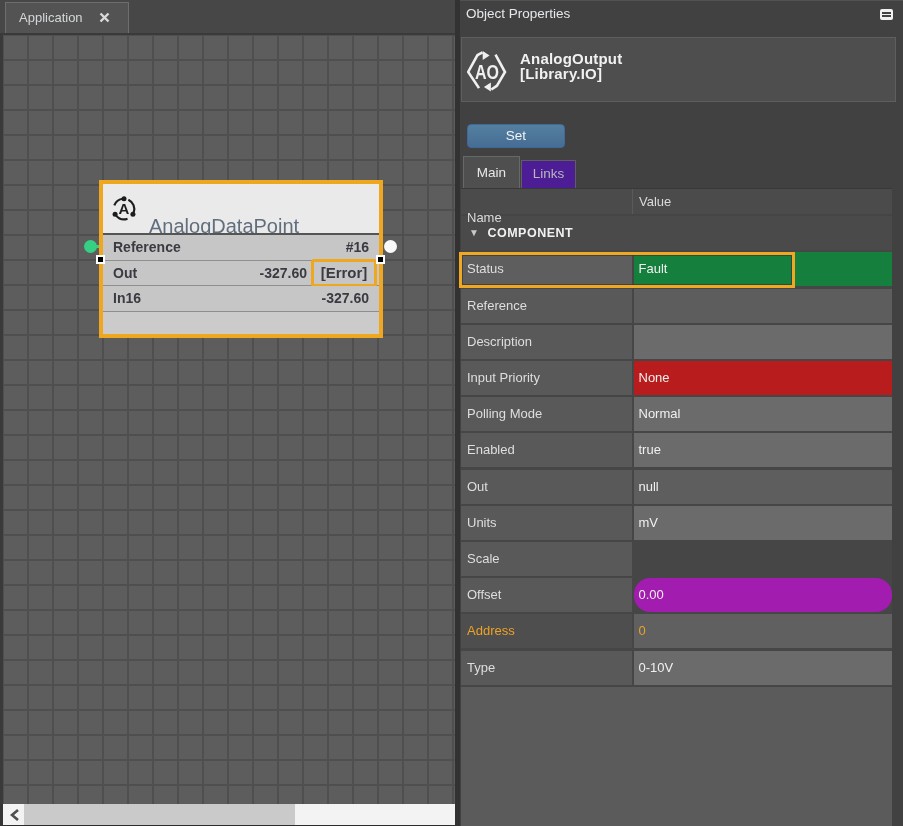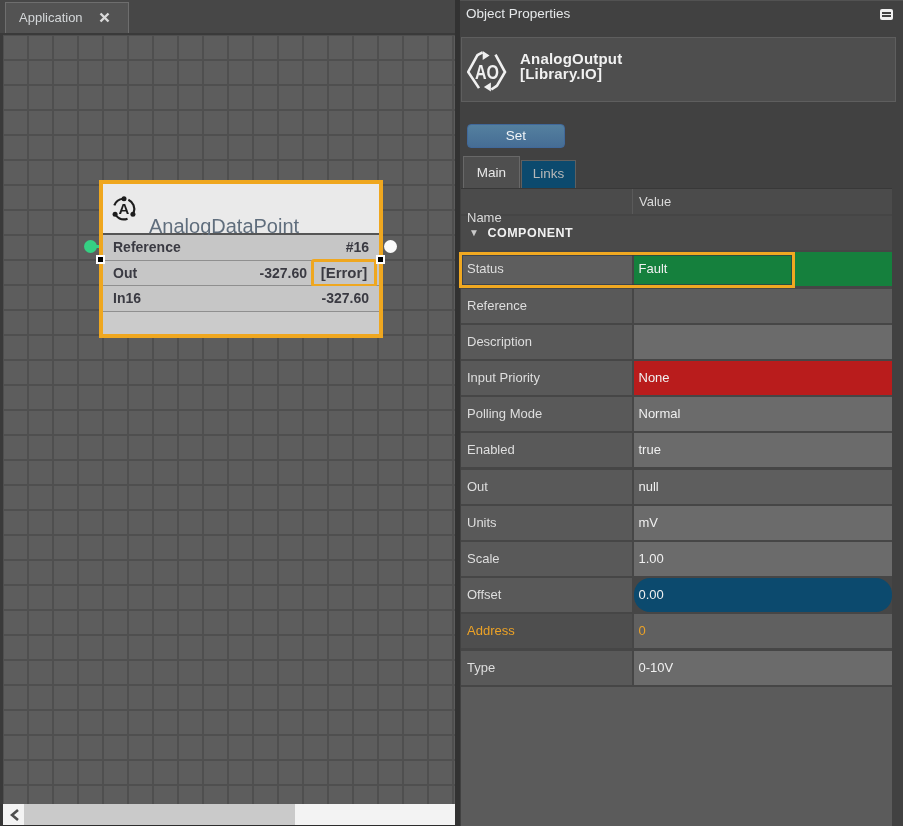--- a/index.html
+++ b/index.html
@@ -74,21 +74,21 @@
   #hdrname { position:absolute; left:58px; top:13px; font-size:15px; font-weight:bold; color:#f1f1f1; line-height:15.3px; letter-spacing:0.2px; }
 
   #setbtn { position:absolute; left:7px; top:124px; width:98px; height:24px;
     background:linear-gradient(#54809f, #466d94); border:1px solid #40689a; border-radius:4px;
     color:#f0f4f7; font-size:13.5px; text-align:center; line-height:22px; }
 
   .ptab { position:absolute; font-size:13.5px; }
   #tab-main { left:3px; top:155.5px; width:57px; height:32.5px; background:#4f4f4f;
     border:1.5px solid #686868; border-bottom:none; color:#e8e8e8;
     text-align:center; line-height:31px; }
-  #tab-links { left:61px; top:159.5px; width:55px; height:28.5px; background:#0c4a6e;
+  #tab-links { left:61px; top:159.5px; width:55px; height:28.5px; background:#4c1d95;
     border:1.5px solid #5f5f5f; border-bottom:none; color:#b8b8b8;
     text-align:center; line-height:26px; }
 
   
   #ptable { position:absolute; left:1px; top:188px; width:431px; background:#464646; }
   #thead { height:28px; background:#4b4b4b; position:relative;
     border-top:1.5px solid #383838; border-bottom:2px solid #454545;
     color:#dadada; font-size:13px; line-height:25px; }
   #thead .n { position:absolute; left:6px;margin-top:16px; }
   #thead .v { position:absolute; left:178px; }
@@ -222,25 +222,24 @@
     <div class="prow">
         <div class="nc">Out</div>
         <div class="vc" style="background:#5e5e5e;">null</div>
       </div>
     <div class="prow">
         <div class="nc">Units</div>
         <div class="vc" style="background:#6b6b6b;">mV</div>
       </div>
     <div class="prow">
         <div class="nc">Scale</div>
-        <div class="vc" style="background:#6b6b6b;">1.00</div>
       </div>
     <div class="prow">
         <div class="nc">Offset</div>
-        <div class="vc" style="background:#0c4a6e;border-radius:16px;">0.00</div>
+        <div class="vc" style="background:#a21caf;border-radius:16px;">0.00</div>
       </div>
     <div class="prow">
         <div class="nc" style="background:#4e4e4e;color:#eca226;">Address</div>
         <div class="vc" style="background:#606060;color:#eca226;">0</div>
       </div>
     <div class="prow">
         <div class="nc">Type</div>
         <div class="vc" style="background:#6b6b6b;">0-10V</div>
       </div>
 

